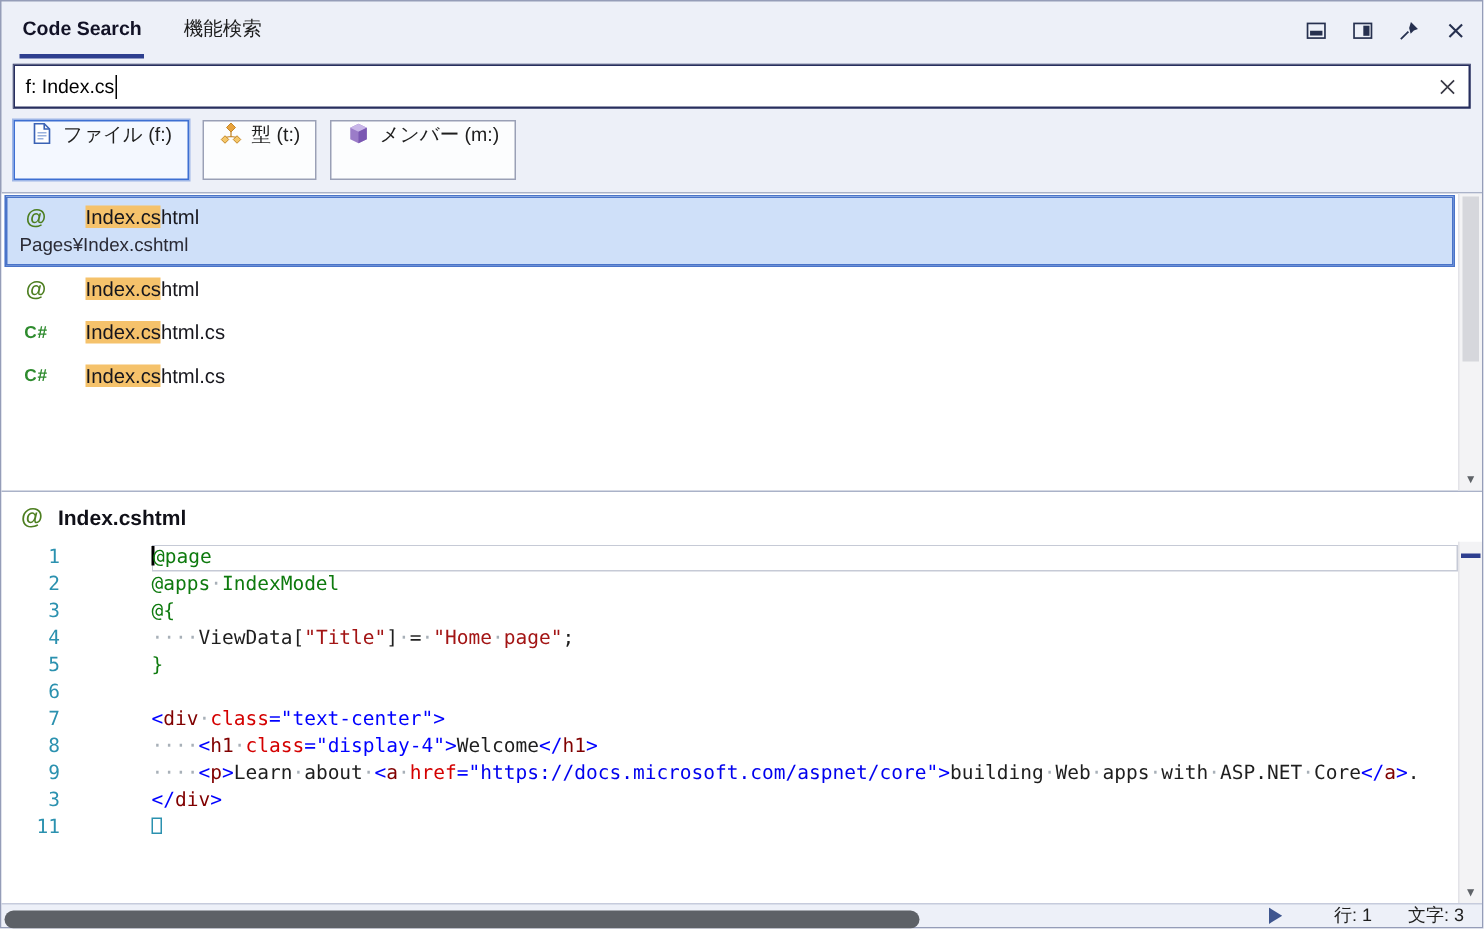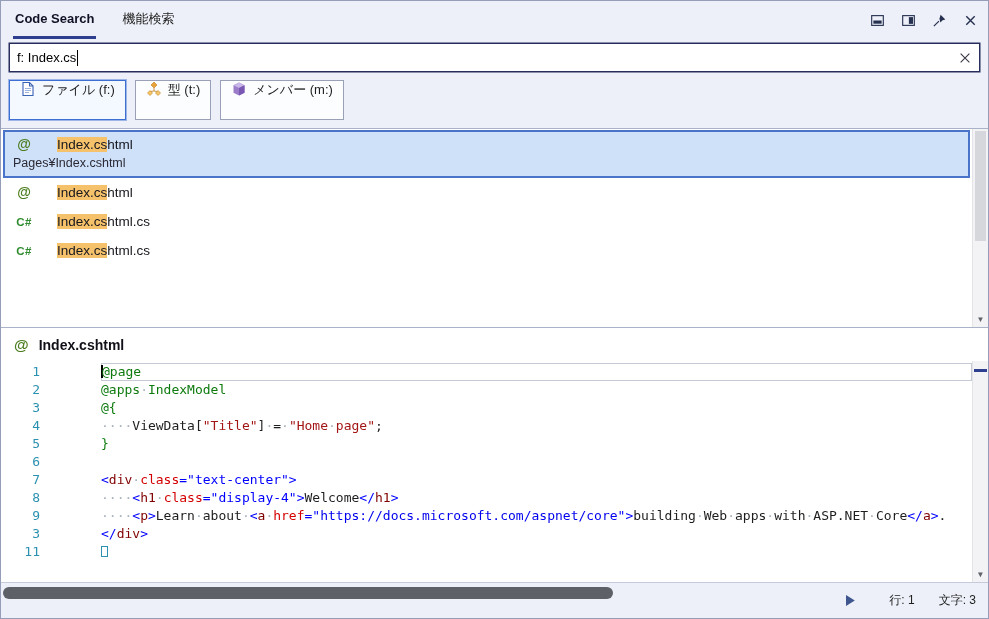--- a/index.html
+++ b/index.html
@@ -70,21 +70,21 @@
   .seg-delim  { color: var(--c-delim, #0000ff); }
   .seg-tag    { color: var(--c-tag, #800000); }
   .seg-attr   { color: var(--c-attr, #d40000); }
   .seg-attrval{ color: var(--c-attrval, #0000ff); }
   .seg-url    { color: var(--c-url, #0000ee); }
   .seg-text   { color: #1e1e1e; }
   .seg-ws     { color: #a8b0b8; }
   .seg-box    { display: inline-block; width: 7px; height: 11px; border: 1px solid #2b91af; vertical-align: -1px; }
 
   
-  .status-bar { height: 36px; flex: none; background: #edf0f8; border-top: 1px solid #c6cbdc; display: flex; align-items: center; padding-right: 12px; }
+  .status-bar { height: 16px; flex: none; background: #edf0f8; border-top: 1px solid #c6cbdc; display: flex; align-items: center; padding-right: 12px; }
   .hscroll { flex: 1; height: 100%; position: relative; }
   .hthumb { position: absolute; left: 2px; top: 4px; height: 12px; width: 73%; background: #5d6167; border-radius: 6px; }
   .scroll-right { width: 9px; height: 11px; margin: 0 10px 0 10px; display: flex; }
   .status-label { font-size: 12px; color: #1e1e1e; margin-left: 24px; white-space: nowrap; }
 </style>
 </head>
 <body>
 
 <div class="window">
 

